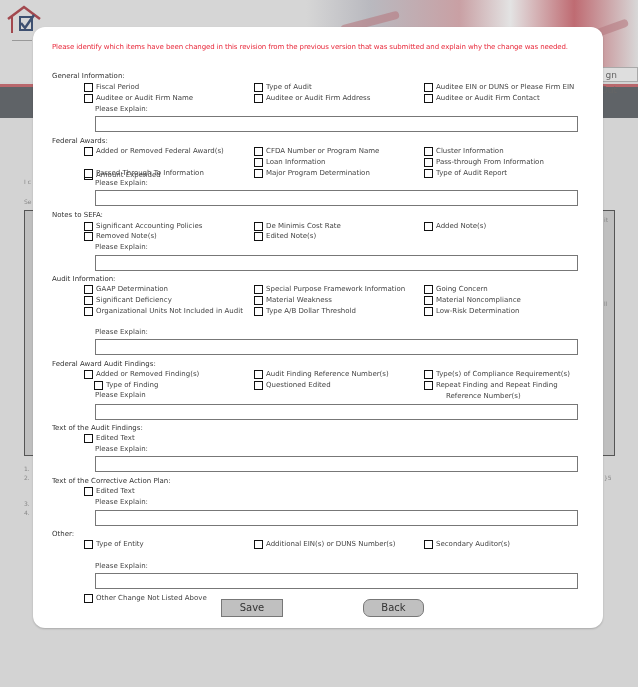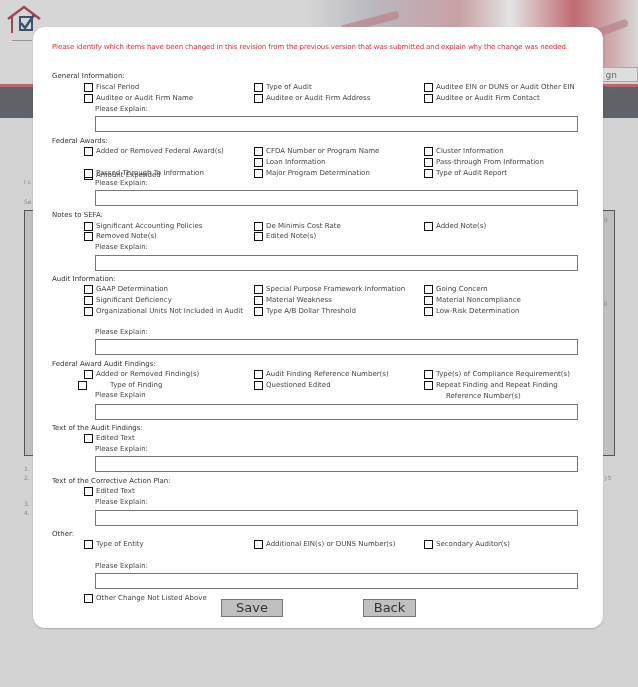--- a/index.html
+++ b/index.html
@@ -43,21 +43,21 @@
     width:7px; height:7px; border:1px solid #111; background:#fff; margin-right:3px; flex:none;
   }
   .cb-label { font-size:7px; color:#444; line-height:9px; }
   .explain-label { position:absolute; left:62px; font-size:7px; color:#444; white-space:nowrap; }
   .explain-box {
     position:absolute; left:62px; width:483px; height:16px;
     border:1px solid #777; background:#fff; box-sizing:border-box;
   }
   .btn {
     position:absolute; top:572px; height:18px; background:#c0c0c0; border:1px solid #777;
-    box-sizing:border-box; font-size:13px; color:#333; text-align:center; line-height:16px;
+    box-sizing:border-box; font-size:10px; color:#333; text-align:center; line-height:16px;
   }
   .wrap-label { font-size:7px; color:#444; line-height:10px; white-space:nowrap; position:absolute; }
 </style>
 </head>
 <body>
 
 <div class="bg-header"></div>
 <div class="bg-flag-stripe" style="left:340px;top:18px;width:60px;transform:rotate(-15deg);"></div>
 <div class="bg-flag-stripe" style="left:560px;top:30px;width:70px;transform:rotate(-20deg);"></div>
 <svg class="bg-logo-house" viewBox="0 0 36 30">
@@ -88,21 +88,21 @@
   <div class="cb-item" style="left:51px;top:56px;">
       <span class="cb"></span>
       <span class="cb-label">Fiscal Period</span>
     </div>
   <div class="cb-item" style="left:221px;top:56px;">
       <span class="cb"></span>
       <span class="cb-label">Type of Audit</span>
     </div>
   <div class="cb-item" style="left:391px;top:56px;">
       <span class="cb"></span>
-      <span class="cb-label">Auditee EIN or DUNS or Audit Other EIN</span>
+      <span class="cb-label">Auditee EIN or DUNS or Please Firm EIN</span>
     </div>
   <div class="cb-item" style="left:51px;top:67px;">
       <span class="cb"></span>
       <span class="cb-label">Auditee or Audit Firm Name</span>
     </div>
   <div class="cb-item" style="left:221px;top:67px;">
       <span class="cb"></span>
       <span class="cb-label">Auditee or Audit Firm Address</span>
     </div>
   <div class="cb-item" style="left:391px;top:67px;">
@@ -222,21 +222,21 @@
       <span class="cb-label">Added or Removed Finding(s)</span>
     </div>
   <div class="cb-item" style="left:221px;top:343px;">
       <span class="cb"></span>
       <span class="cb-label">Audit Finding Reference Number(s)</span>
     </div>
   <div class="cb-item" style="left:391px;top:343px;">
       <span class="cb"></span>
       <span class="cb-label">Type(s) of Compliance Requirement(s)</span>
     </div>
-  <div class="cb-item" style="left:45px;top:354px;gap:20px;">
+  <div class="cb-item" style="left:61px;top:354px;">
       <span class="cb"></span>
       <span class="cb-label">Type of Finding</span>
     </div>
   <div class="cb-item" style="left:221px;top:354px;">
       <span class="cb"></span>
       <span class="cb-label">Questioned Edited</span>
     </div>
   <div class="cb-item" style="left:391px;top:354px;">
       <span class="cb"></span>
       <span class="cb-label">Repeat Finding and Repeat Finding</span>
@@ -275,14 +275,14 @@
       <span class="cb-label">Secondary Auditor(s)</span>
     </div>
   <div class="cb-item" style="left:51px;top:524px;margin-top:43px;">
       <span class="cb"></span>
       <span class="cb-label">Other Change Not Listed Above</span>
     </div>
   <div class="explain-label" style="top:535px;">Please Explain:</div>
   <div class="explain-box" style="top:546px;"></div>
 
   <div class="btn" style="left:188px;width:62px;">Save</div>
-  <div class="btn" style="left:330px;width:53px;">Back</div>
+  <div class="btn" style="left:330px;width:61px;border-radius:7px;">Back</div>
 </div>
 
 </body></html>

